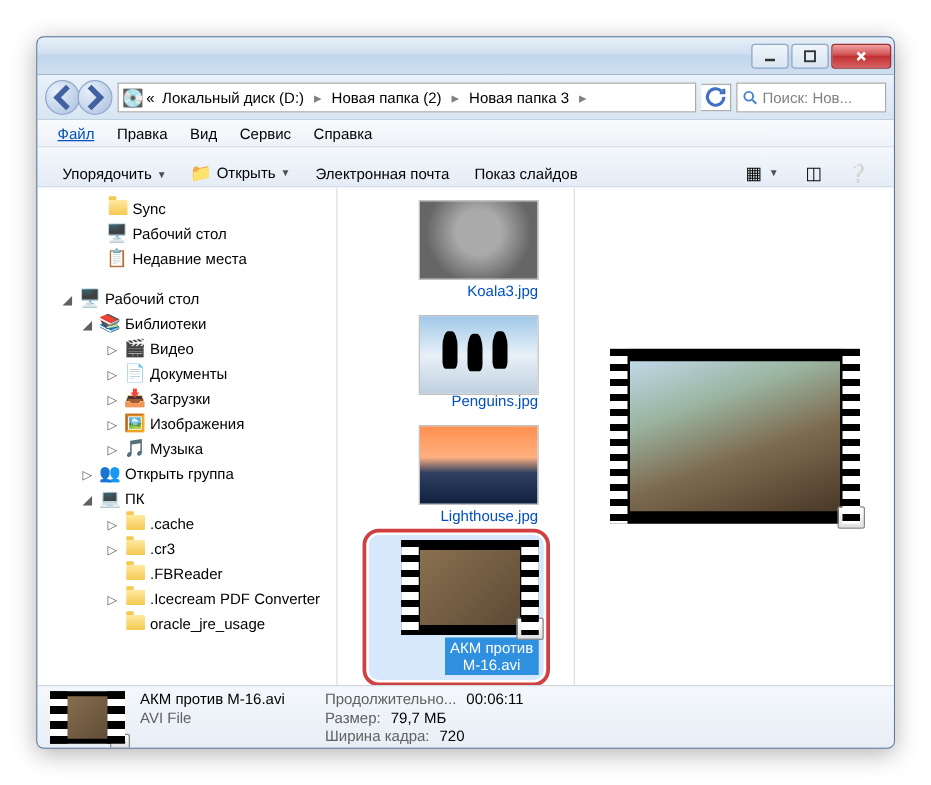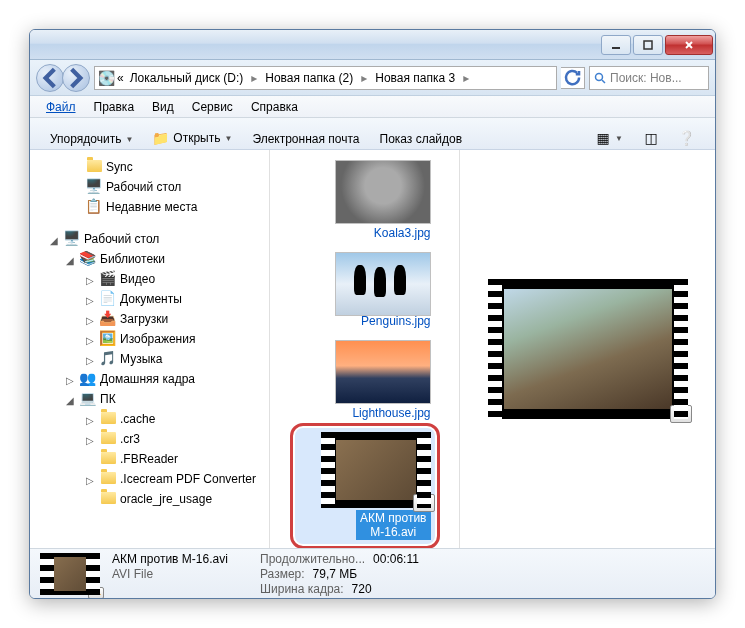--- a/index.html
+++ b/index.html
@@ -206,21 +206,21 @@
           <span>Изображения</span>
         </div>
       <div class="treeitem l2">
           <span class="treeexp">▷</span>
           <span class="ticon">🎵</span>
           <span>Музыка</span>
         </div>
       <div class="treeitem l1">
           <span class="treeexp">▷</span>
           <span class="ticon">👥</span>
-          <span>Домашняя кадра</span>
+          <span>Открыть группа</span>
         </div>
       <div class="treeitem l1">
           <span class="treeexp">◢</span>
           <span class="ticon">💻</span>
           <span>ПК</span>
         </div>
       <div class="treeitem l2">
           <span class="treeexp">▷</span>
           <span class="ticon">
             <span class="folder"></span>

